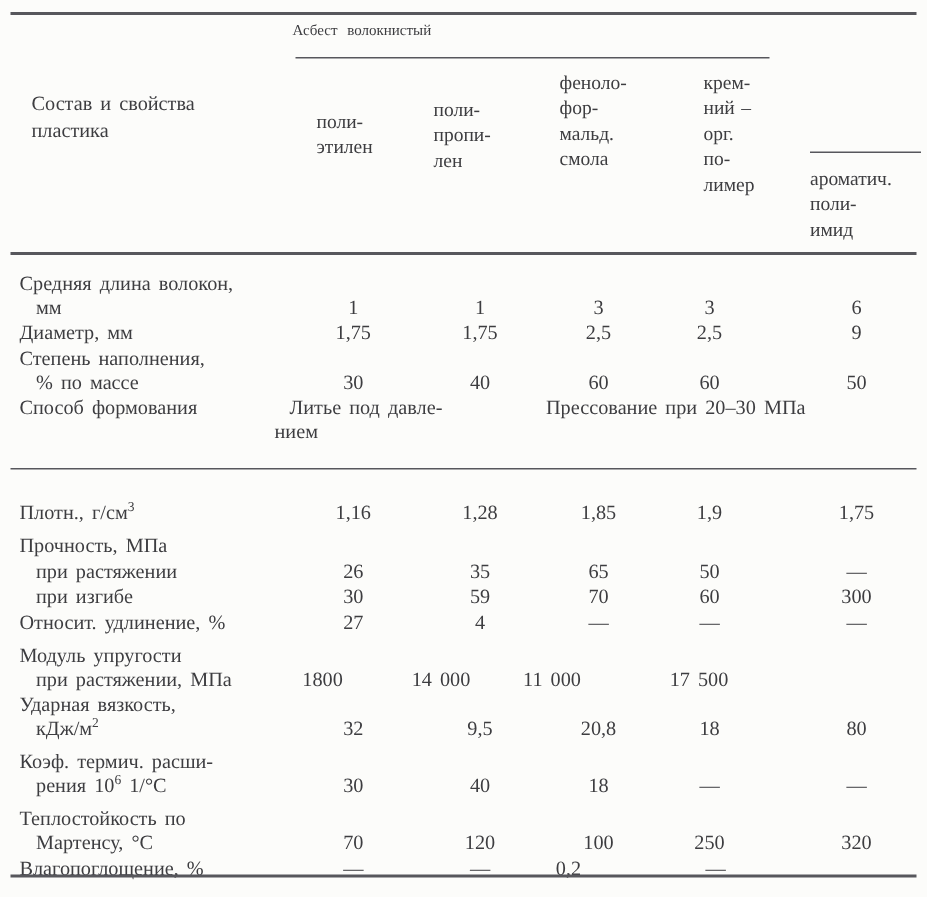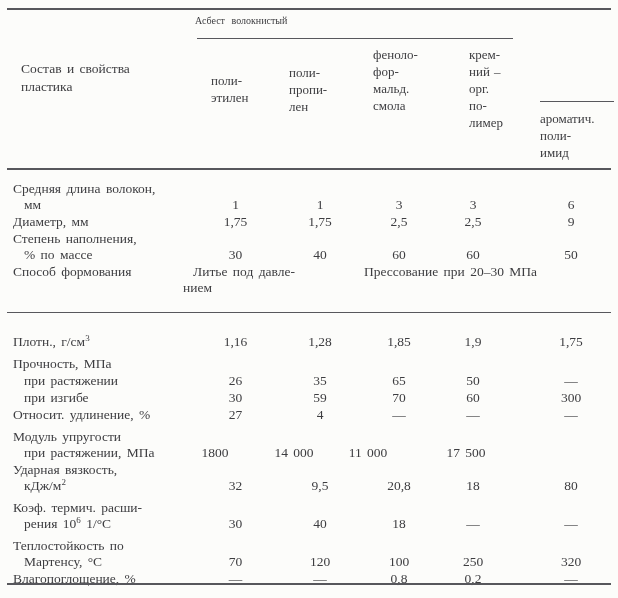--- a/index.html
+++ b/index.html
@@ -226,20 +226,19 @@
         <div class="cell val col3">100</div>
         <div class="cell val col4">250</div>
         <div class="cell val col5">320</div>
       </div>
       <div class="row">
         <div class="cell label">
           <div>Влагопоглощение, %</div>
         </div>
         <div class="cell val col1">—</div>
         <div class="cell val col2">—</div>
-        <div class="cell val col3">0,8</div>
         <div class="cell val col4">0,2</div>
         <div class="cell val col5">—</div>
       </div>
     </div>
 
   <div class="rule" style="top:583px;left:7px;width:604px;"></div>
 </div>
 
 </body></html>

